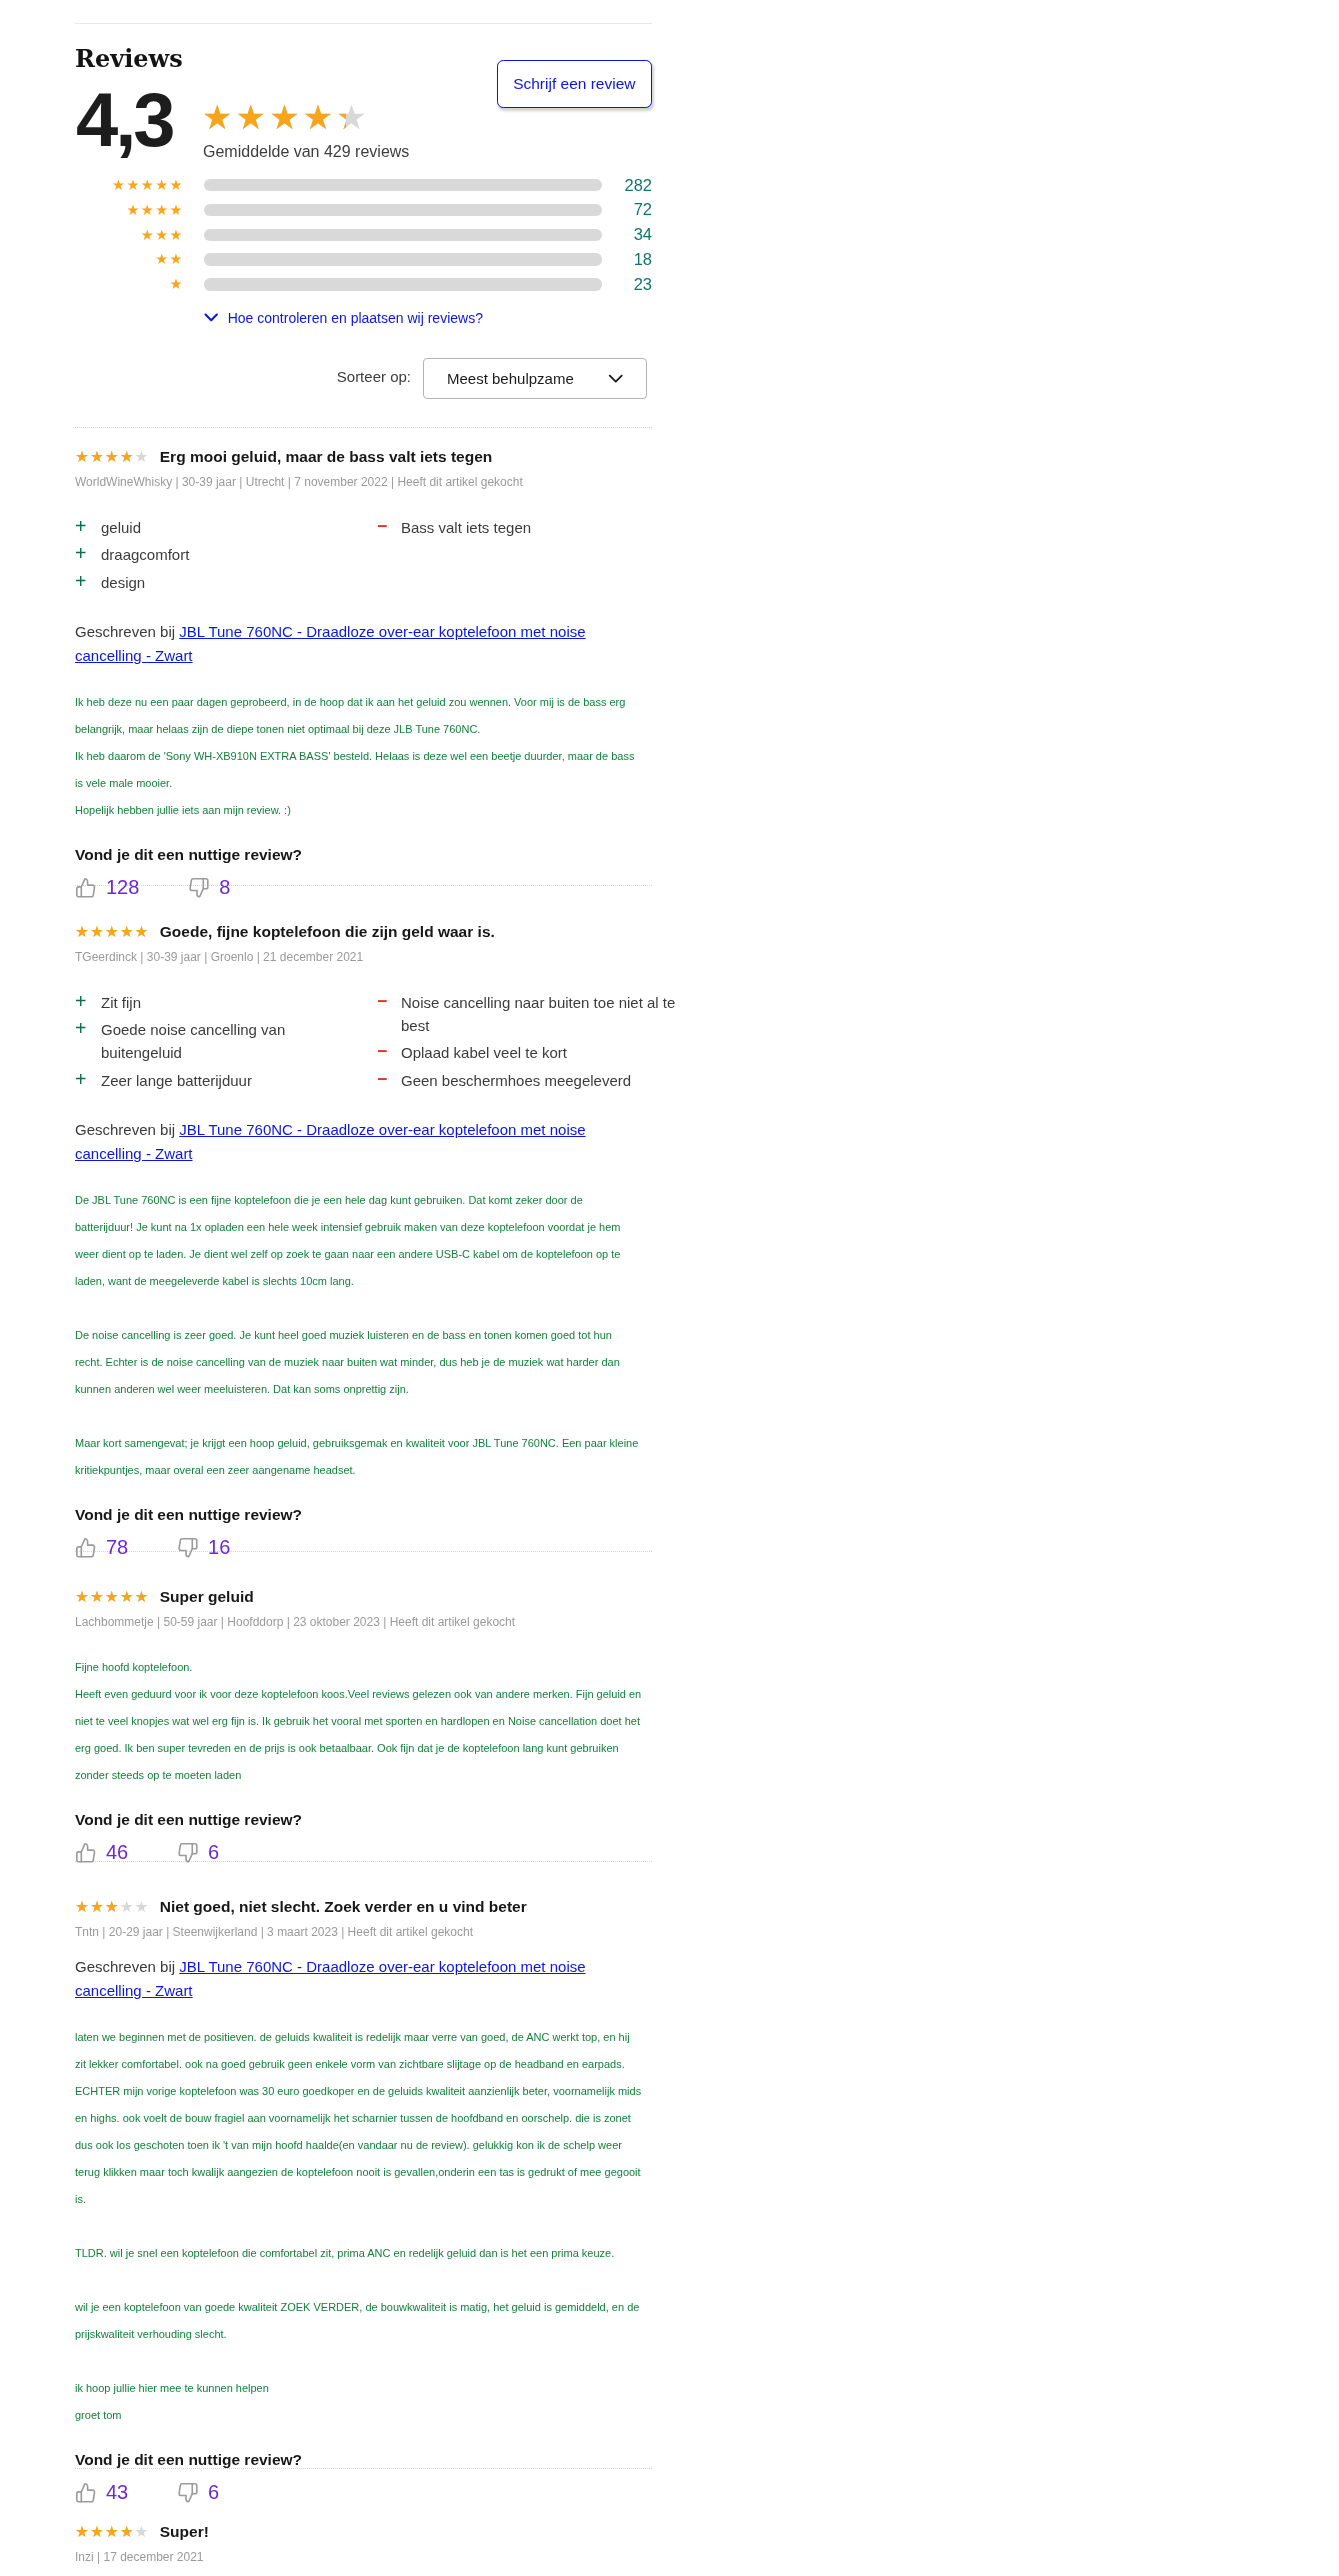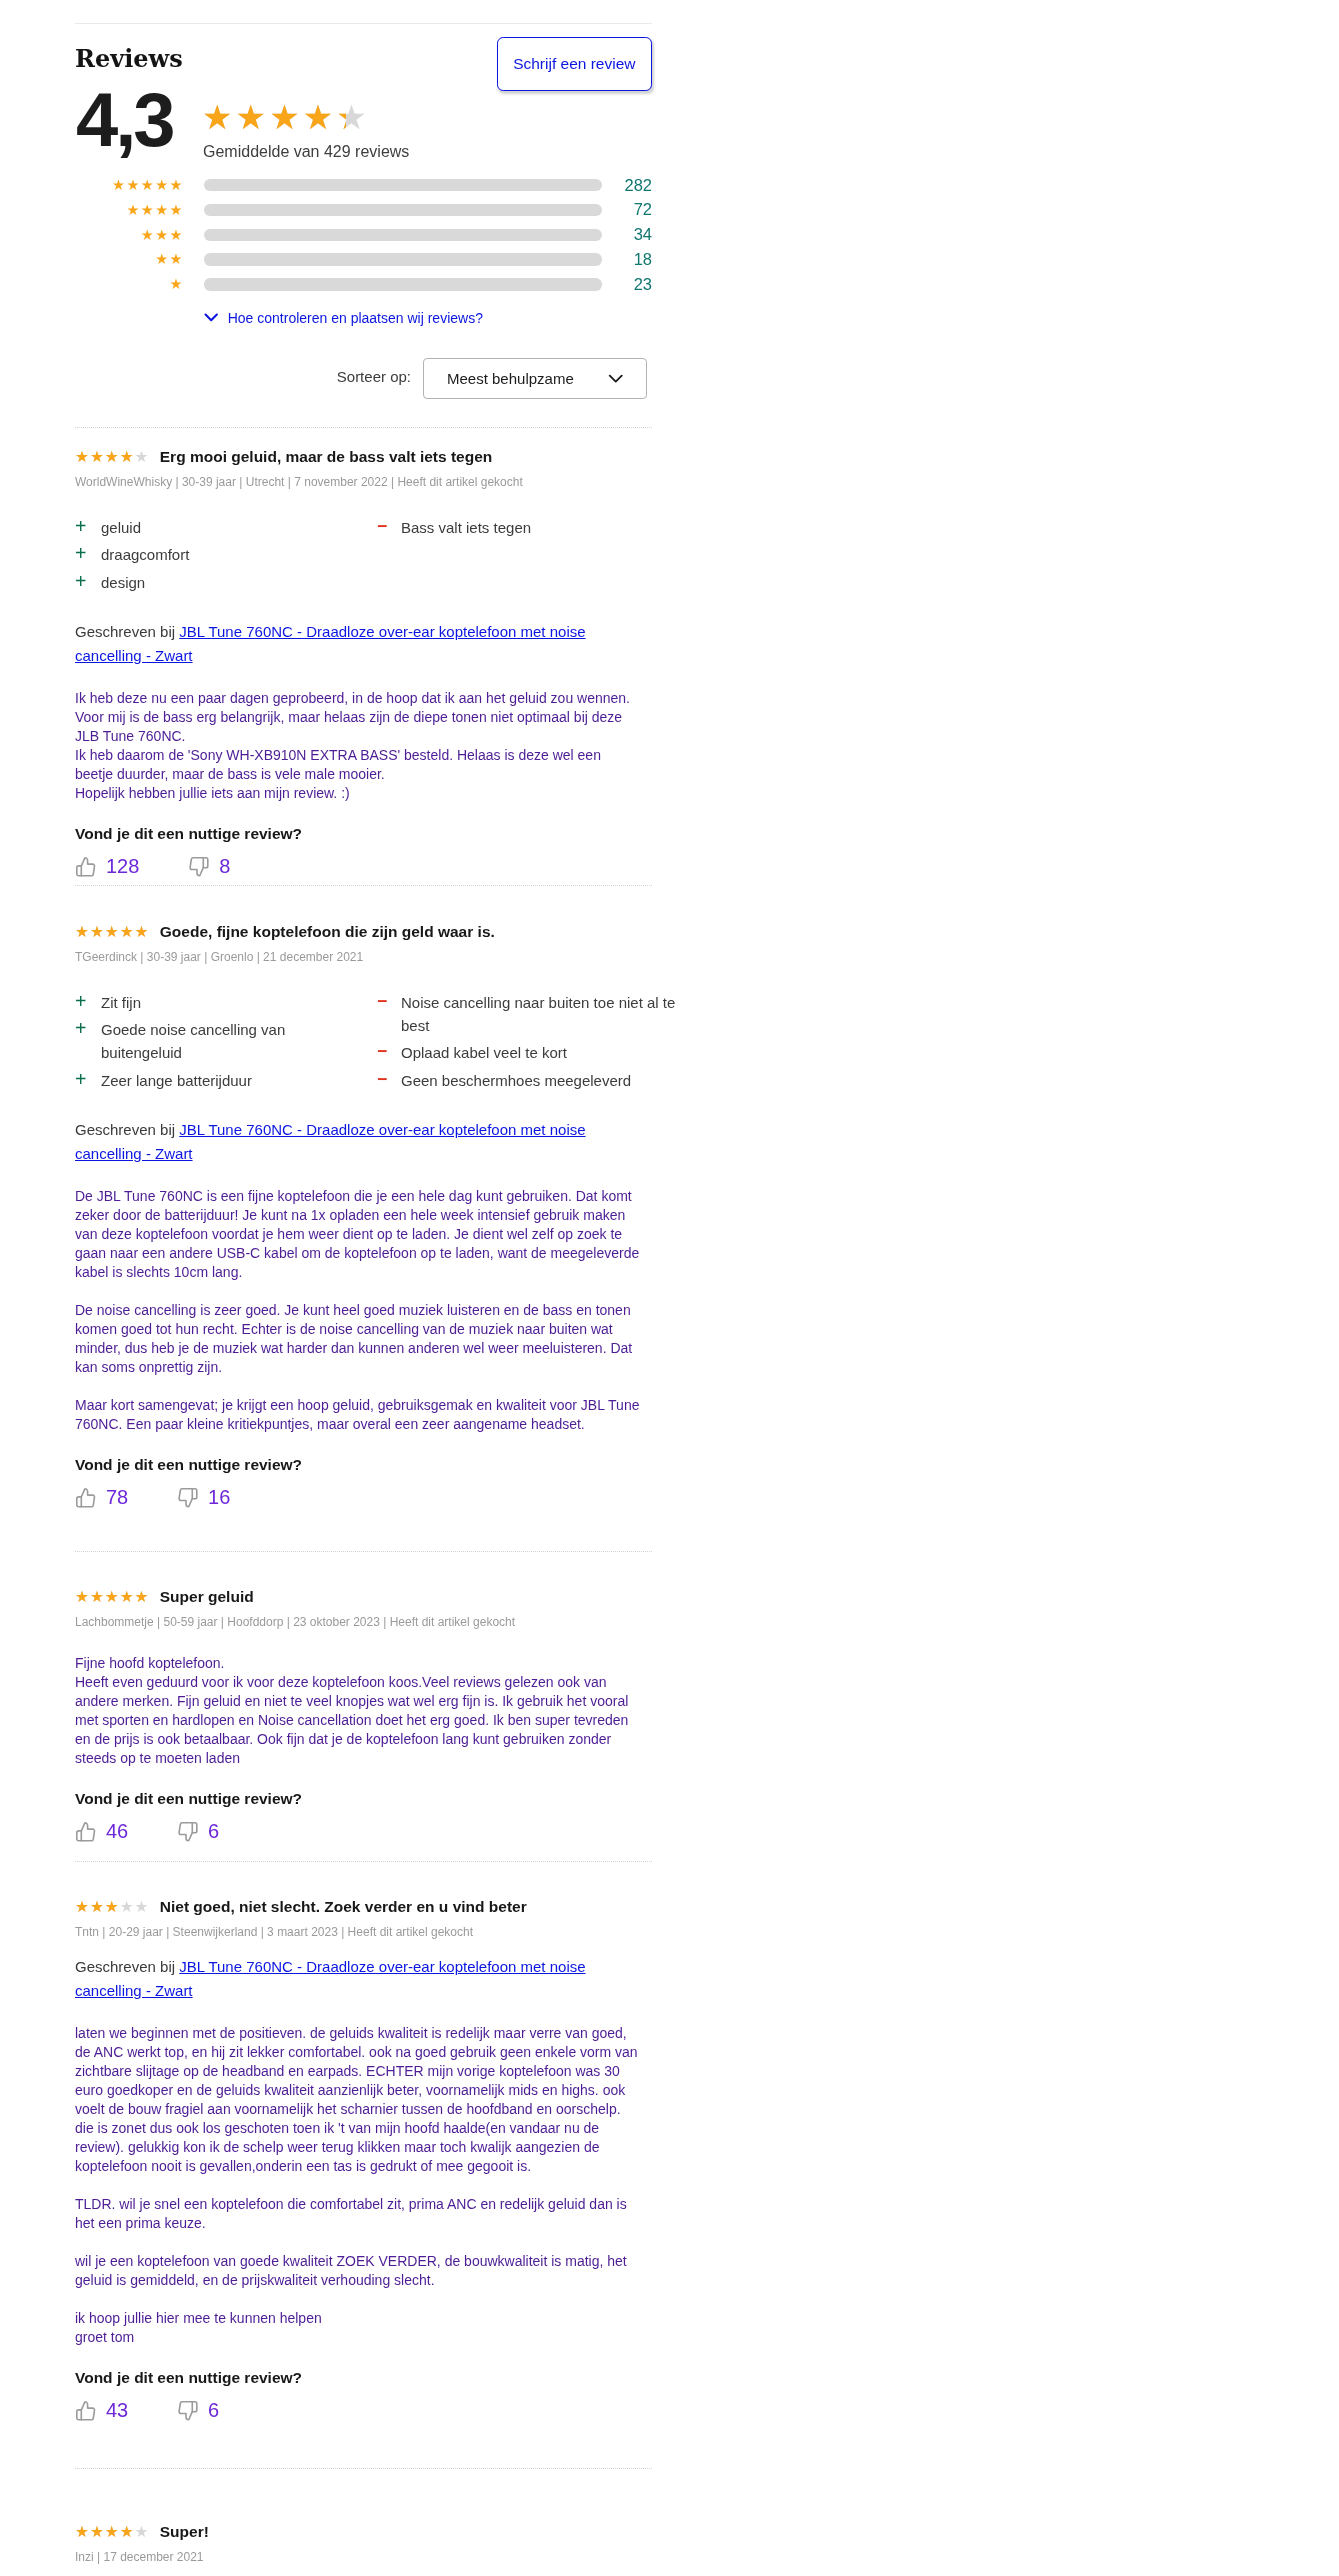--- a/index.html
+++ b/index.html
@@ -17,21 +17,21 @@
     position:absolute;top:44px;left:0;margin:0;
     font-family:"DejaVu Serif","Liberation Serif",serif;
     font-size:24px;font-weight:700;color:#141414;letter-spacing:0;
   }
   .btn-outline{
     box-sizing:border-box;display:flex;align-items:center;justify-content:center;
     background:#fff;border:1.5px solid #0b16e0;border-radius:6.2px;color:#0b16e0;
     font-size:15.5px;font-family:inherit;cursor:pointer;
     box-shadow:1.5px 2.1px 2.6px rgba(0,0,0,0.18);
   }
-  #write-review{position:absolute;top:37px;right:5.2px;width:155px;height:54px;}
+  #write-review{position:absolute;top:60px;right:5.2px;width:155px;height:48px;}
   .score{
     position:absolute;top:82px;left:1px;font-size:76px;font-weight:700;
     letter-spacing:-3.1px;color:#1d1d1d;line-height:1;
   }
   .stars{position:relative;display:inline-block;color:#d8d8d8;line-height:1;white-space:nowrap;}
   .stars .fill{position:absolute;left:0;top:0;color:#f9a51a;overflow:hidden;white-space:nowrap;}
   .stars-big{position:absolute;top:100px;left:127px;font-size:34px;letter-spacing:3.1px;}
   .avg-caption{position:absolute;top:143px;left:128px;font-size:16px;color:#3e3e3e;}
 
   .histogram{position:absolute;top:179px;left:0;width:577px;}
@@ -63,21 +63,21 @@
   .pc ul{list-style:none;margin:0;padding:0;}
   .pc li{display:flex;margin-bottom:4.1px;font-size:15px;line-height:23px;color:#3c3c3c;}
   .pros{width:289px;}
   .cons{position:absolute;left:302px;top:0;width:309px;}
   .pi{width:26px;flex:none;color:#0b6e4f;font-size:19.6px;line-height:21.6px;font-weight:400;}
   .mi{width:24px;flex:none;color:#e2331e;font-size:17.5px;line-height:20.6px;font-weight:700;}
   .pros li span:last-child{max-width:206px;}
   .cons li span:last-child{max-width:278px;}
   .written{margin:26px 0 0 0;font-size:15px;line-height:24px;color:#3a3a3a;max-width:567px;}
   .written a{color:#0b16e0;text-decoration:underline;cursor:pointer;}
-  .rbody{margin-top:21.6px;font-size:14px;line-height:19px;color:#4c1d95;max-width:567px;white-space:pre-line;}
+  .rbody{margin-top:21.6px;font-size:11px;line-height:27px;color:#15803d;max-width:567px;white-space:pre-line;}
   .voteq{margin-top:21.6px;font-size:15.5px;font-weight:700;color:#181818;}
   .votes{margin-top:12.4px;display:flex;align-items:center;}
   .vbtn{background:none;border:none;padding:0;cursor:pointer;color:#9b9b9b;display:flex;align-items:center;}
   .vbtn svg{width:21.6px;height:21.6px;}
   .vcount{font-size:20px;color:#6d28d9;margin:0 0 0 9.3px;}
   .vgap{width:49px;}
   .chev{flex:none;}
 </style>
 </head>
 <body>

